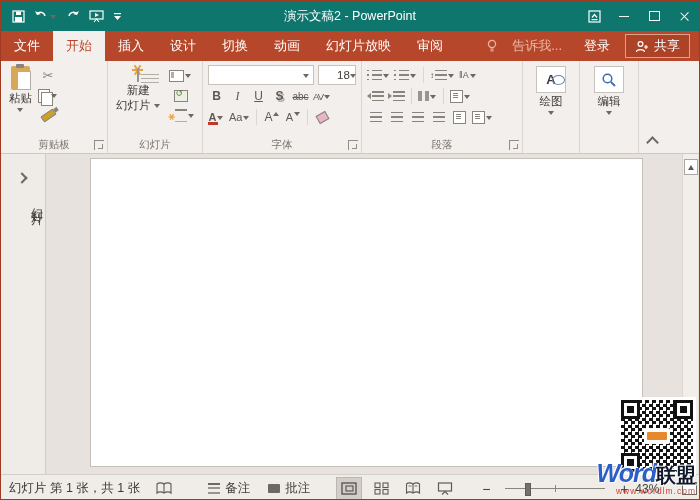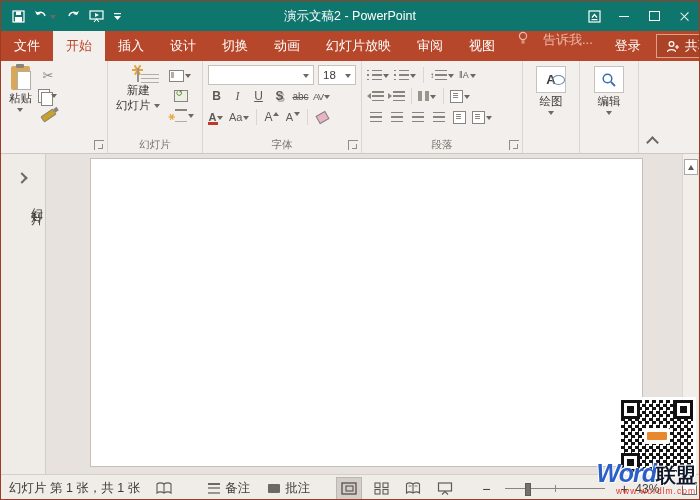--- a/index.html
+++ b/index.html
@@ -19,21 +19,21 @@
   .ic-min{width:10px;height:1px;background:#fff}
   .ic-max{width:9px;height:8px;border:1px solid #fff}
   .ic-close{position:relative;width:11px;height:11px}
   .ic-close::before,.ic-close::after{content:"";position:absolute;left:5px;top:0;width:1.4px;height:11px;background:#fff}
   .ic-close::before{transform:rotate(45deg)}.ic-close::after{transform:rotate(-45deg)}
 
   
   .tabs{height:30px;background:#B7472A;display:flex;align-items:stretch;color:#fff;font-size:13px}
   .tab{display:flex;align-items:center;padding:0 13px;white-space:nowrap}
   .tab.sel{background:#F3EFEC;color:#B7472A}
-  .tellme{display:flex;align-items:flex-start;gap:15px;padding:0 10px;color:#EBB7A6;white-space:nowrap}
+  .tellme{display:flex;align-items:center;gap:15px;padding:0 10px;color:#EBB7A6;white-space:nowrap}
   .signin{display:flex;align-items:center;padding:0 12px;white-space:nowrap}
   .share{display:flex;align-items:center;gap:5px;border:1px solid #DCA08F;background:#AC4226;
          margin:3px 9px 3px 3px;padding:0 9px;white-space:nowrap}
 
   
   .ribbon{height:92px;background:#F3EFEC;border-bottom:1px solid #CFC8C2;display:flex;position:relative;
           color:#3F3B38}
   .grp{position:relative;border-right:1px solid #DDD6D0;padding:4px 5px 15px;display:flex;gap:3px;align-items:flex-start}
   .grp-label{position:absolute;bottom:1px;left:0;right:0;text-align:center;font-size:10.5px;color:#7A746E;white-space:nowrap}
   .lnch{position:absolute;right:3px;bottom:3px;width:9px;height:9px;border-top:1px solid #928C86;border-left:1px solid #928C86}
@@ -221,21 +221,20 @@
 
   <div class="tabs">
     <div class="tab">文件</div>
     <div class="tab sel">开始</div>
     <div class="tab">插入</div>
     <div class="tab">设计</div>
     <div class="tab">切换</div>
     <div class="tab">动画</div>
     <div class="tab">幻灯片放映</div>
     <div class="tab">审阅</div>
-    <div class="tab">视图</div>
     <div style="flex:1"></div>
     <div class="tellme">
       <svg width="10" height="14" viewBox="0 0 10 14">
           <circle cx="5" cy="5" r="3.6" fill="none" stroke="#EBB7A6" stroke-width="1.2"></circle>
           <rect x="3.4" y="9.5" width="3.2" height="1.1" fill="#EBB7A6"></rect>
           <rect x="3.4" y="11.3" width="3.2" height="1.1" fill="#EBB7A6"></rect>
         </svg>
       <span>告诉我...</span>
     </div>
     <div class="signin">登录</div>
@@ -262,20 +261,21 @@
             <span style="font-size:13px;color:#8A847E">✂</span>
           </span>
         <span class="sb">
             <span class="ic-copy"></span>
             <span class="dd"></span>
           </span>
         <span class="sb">
             <span class="ic-brush"></span>
           </span>
       </div>
+      <div class="grp-label">剪贴板</div>
       <span class="lnch"></span>
     </div>
 
     <div class="grp" style="width:84px">
       <div class="bigbtn">
         <span style="position:relative;padding-top:3px">
           <span class="star" style="left:-5px;top:-2px">
               <i></i>
             </span>
           <span class="ic-slide"></span>
@@ -308,21 +308,21 @@
     <div class="grp" style="width:148px">
       <div class="fcol" style="width:100%">
         <div class="frow">
           <div class="cbx" style="flex:1">
             <span style="padding-left:4px"></span>
             <span class="ddwrap">
                 <span class="dd"></span>
               </span>
           </div>
           <div class="cbx" style="width:36px">
-            <span style="padding-left:4px">18</span>
+            <span style="padding-left:18px">18</span>
             <span class="ddwrap">
                 <span class="dd"></span>
               </span>
           </div>
         </div>
         <div class="frow">
           <span class="sb fB">B</span>
           <span class="sb fI">I</span>
           <span class="sb fU">U</span>
           <span class="sb fS">S</span>

